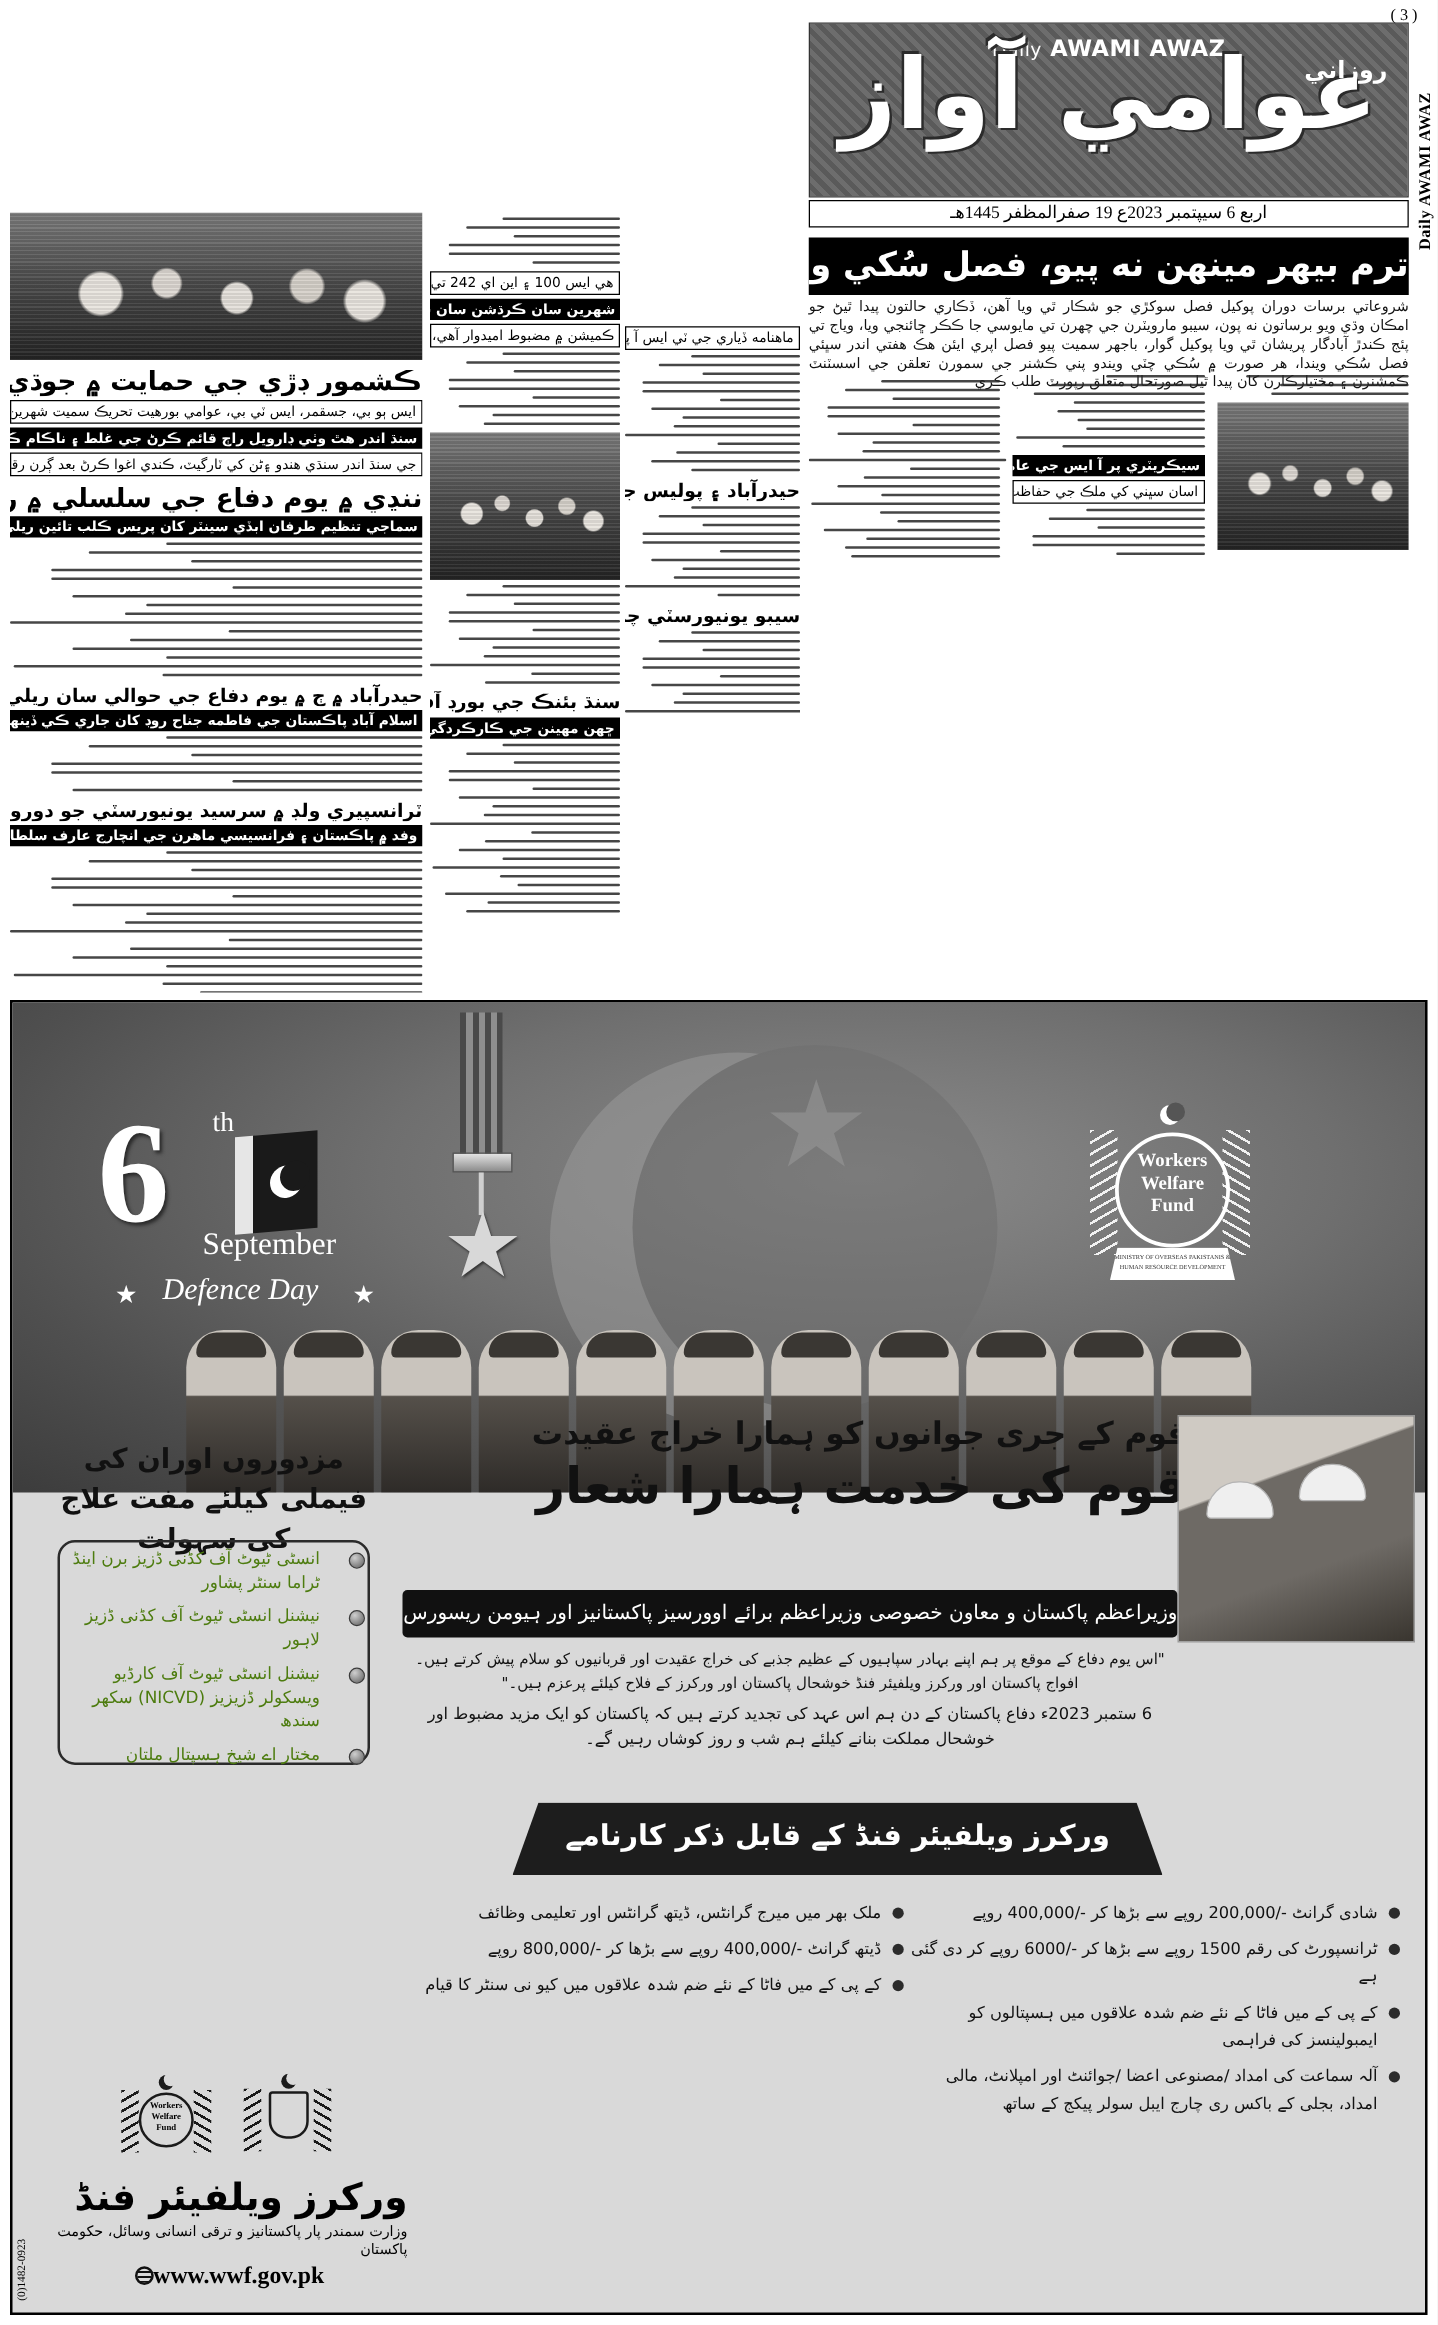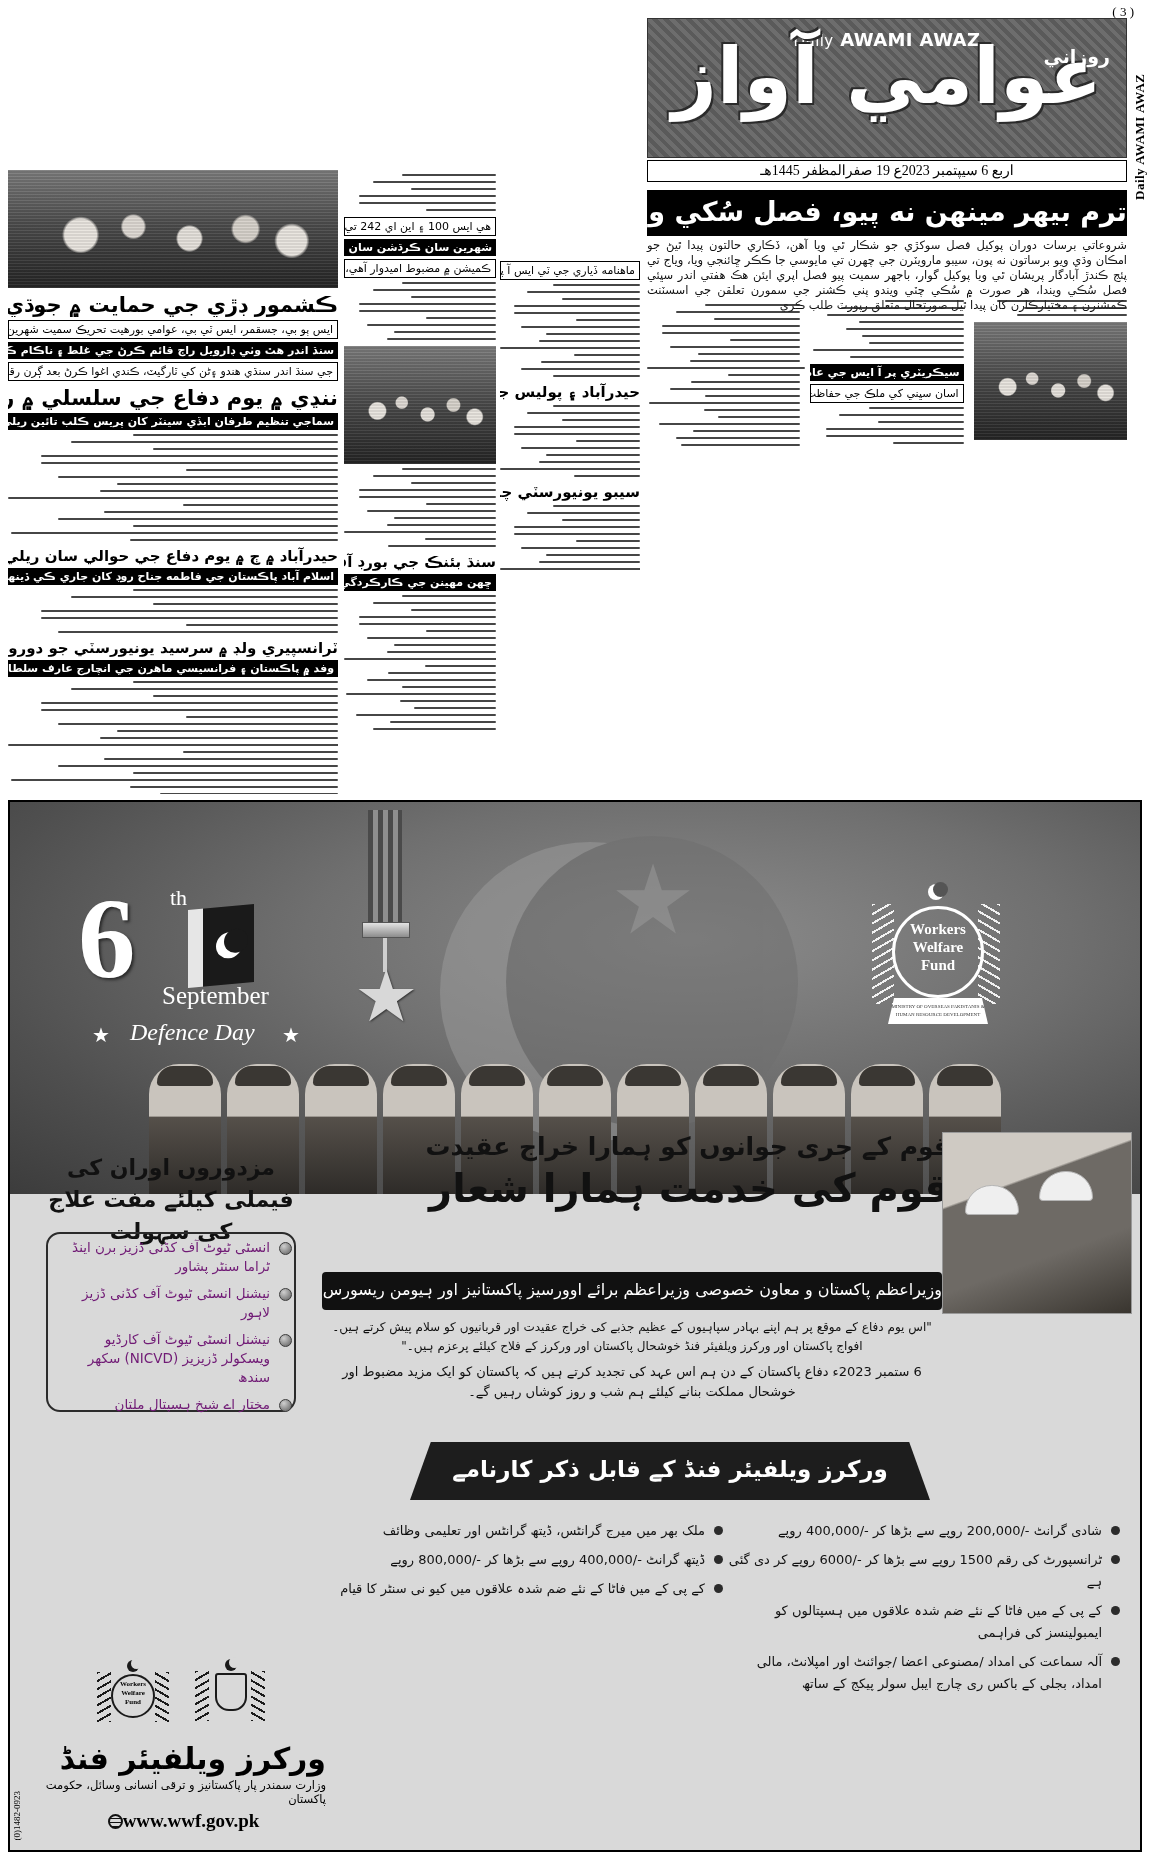--- a/index.html
+++ b/index.html
@@ -231,22 +231,22 @@
   .fac-head{
     position:absolute; left:36px; top:350px; width:250px; direction:rtl; text-align:center;
     font-size:22px; font-weight:bold; line-height:32px; color:#111;
   }
   .fac-box{
     position:absolute; left:36px; top:430px; width:250px; height:180px;
     border:2px solid #2b2b2b; border-radius:14px; background:transparent;
   }
   .fac-list{ position:absolute; left:36px; top:436px; width:250px; direction:rtl; }
   .fac-item{
-    position:relative; padding:0 26px 0 10px; font-size:13.5px; line-height:19px;
-    margin-bottom:8px; text-align:right; color:#701a75;
+    position:relative; padding:0 40px 0 10px; font-size:13.5px; line-height:19px;
+    margin-bottom:8px; text-align:right; color:#4d7c0f;
   }
   .fac-item .dot{
     position:absolute; right:4px; top:4px; width:13px; height:13px; border-radius:50%;
     background:radial-gradient(circle at 35% 30%,#cfcfcf,#5c5c5c);
     border:1px solid #3b3b3b;
   }
 
   
   .achbar{
     position:absolute; left:400px; top:640px; width:520px; height:58px; background:#1d1d1d;

